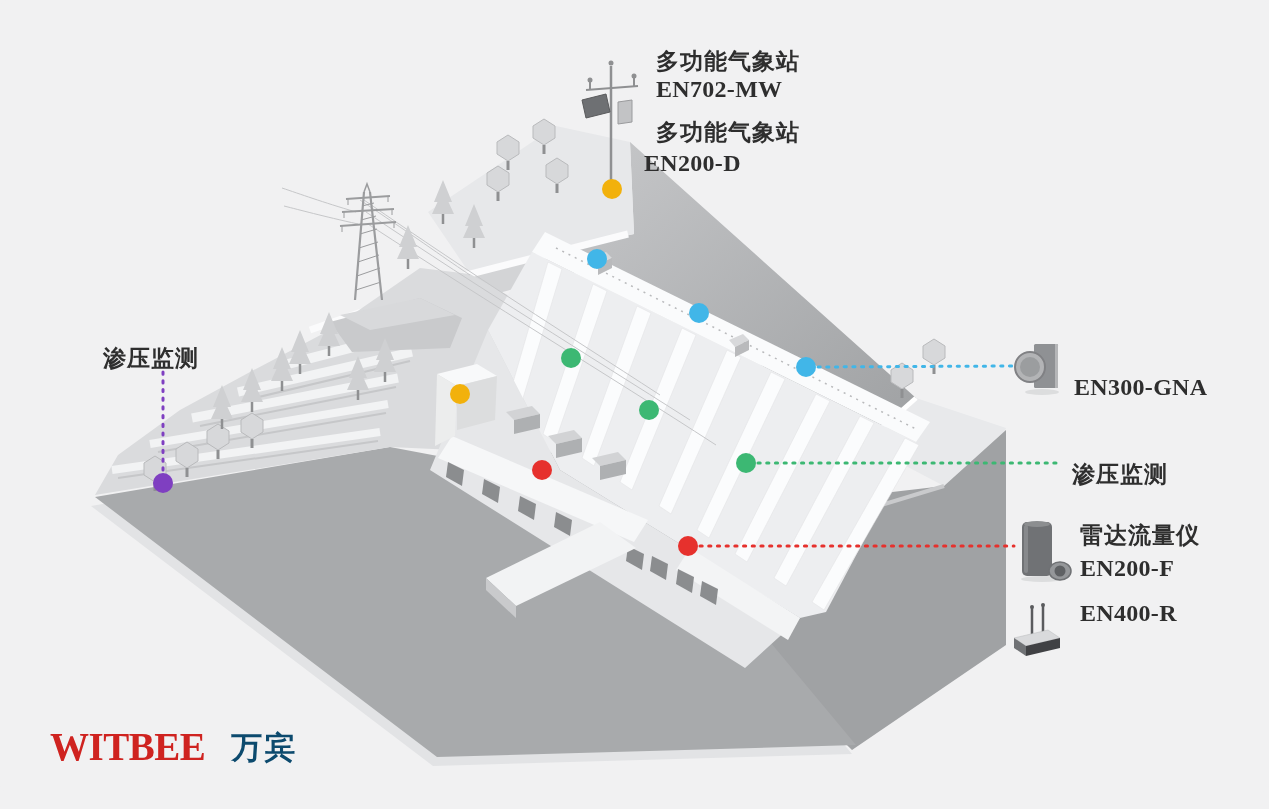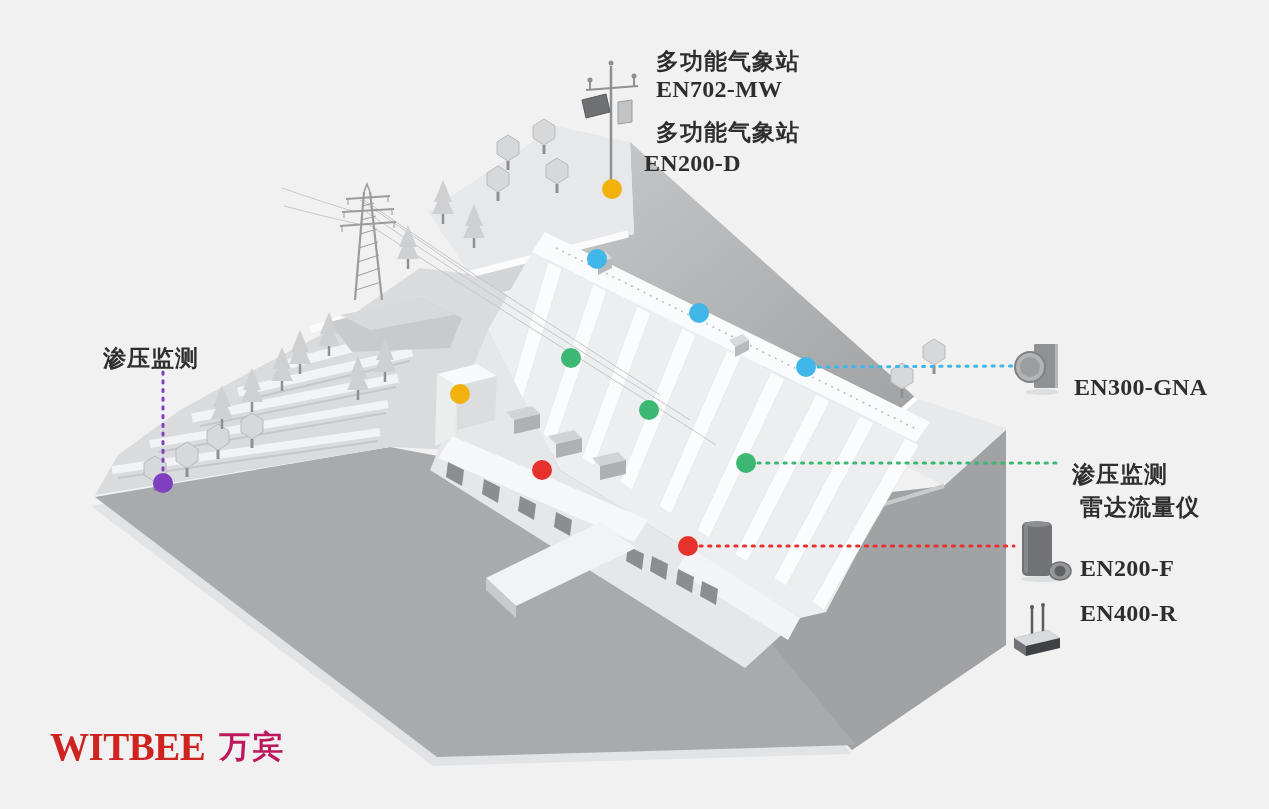--- a/index.html
+++ b/index.html
@@ -2,23 +2,23 @@
 <html><head>
 <meta charset="utf-8">
 <style>
   html,body{margin:0;padding:0;background:#f1f1f2;}
   .stage{position:relative;width:1269px;height:792px;background:#f1f1f2;overflow:hidden;
          font-family:Liberation Serif, serif;border-radius:8px;}
   .scene{position:absolute;left:0;top:0;}
   .lbl{position:absolute;color:#2e2e2e;font-weight:600;white-space:nowrap;}
   .lbl-cn{font-size:23px;letter-spacing:1px;}
   .lbl-en{font-size:24px;letter-spacing:0.3px;}
-  .logo{position:absolute;left:50px;top:724px;display:flex;align-items:center;gap:14px;}
+  .logo{position:absolute;left:50px;top:724px;display:flex;align-items:flex-end;gap:26px;}
   .logo-witbee{font-size:39px;font-weight:800;color:#cf2320;letter-spacing:-0.5px;}
-  .logo-cn{font-size:31px;font-weight:700;color:#be185d;letter-spacing:2px;}
+  .logo-cn{font-size:31px;font-weight:700;color:#0c4a6e;letter-spacing:2px;}
   .dev{position:absolute;}
 </style>
 </head>
 <body>
 
 <div class="stage">
 
   <svg class="scene" width="1269" height="809" viewBox="0 0 1269 809">
     <defs>
       <linearGradient id="waterGrad" x1="0" y1="0" x2="1" y2="1">
@@ -221,21 +221,21 @@
 
   <div class="lbl lbl-cn" style="left:656px;top:46px">多功能气象站</div>
   <div class="lbl lbl-en" style="left:656px;top:76px">EN702-MW</div>
   <div class="lbl lbl-cn" style="left:656px;top:117px">多功能气象站</div>
   <div class="lbl lbl-en" style="left:644px;top:150px">EN200-D</div>
 
   <div class="lbl lbl-en" style="left:1074px;top:374px">EN300-GNA</div>
 
   <div class="lbl lbl-cn" style="left:1072px;top:459px">渗压监测</div>
 
-  <div class="lbl lbl-cn" style="left:1080px;top:492px">雷达流量仪</div>
+  <div class="lbl lbl-cn" style="left:1080px;top:520px">雷达流量仪</div>
   <div class="lbl lbl-en" style="left:1080px;top:555px">EN200-F</div>
 
   <div class="lbl lbl-en" style="left:1080px;top:600px">EN400-R</div>
 
   <div class="lbl lbl-cn" style="left:103px;top:343px">渗压监测</div>
 
   <svg class="dev" style="left:1012px;top:338px" width="52" height="60" viewBox="0 0 52 60">
     <ellipse cx="30" cy="54" rx="17" ry="3" fill="#dcddde"></ellipse>
     <rect x="22" y="6" width="24" height="44" rx="1.5" fill="#8f9194"></rect>
     <rect x="43" y="6" width="3" height="44" fill="#b5b6b8"></rect>

